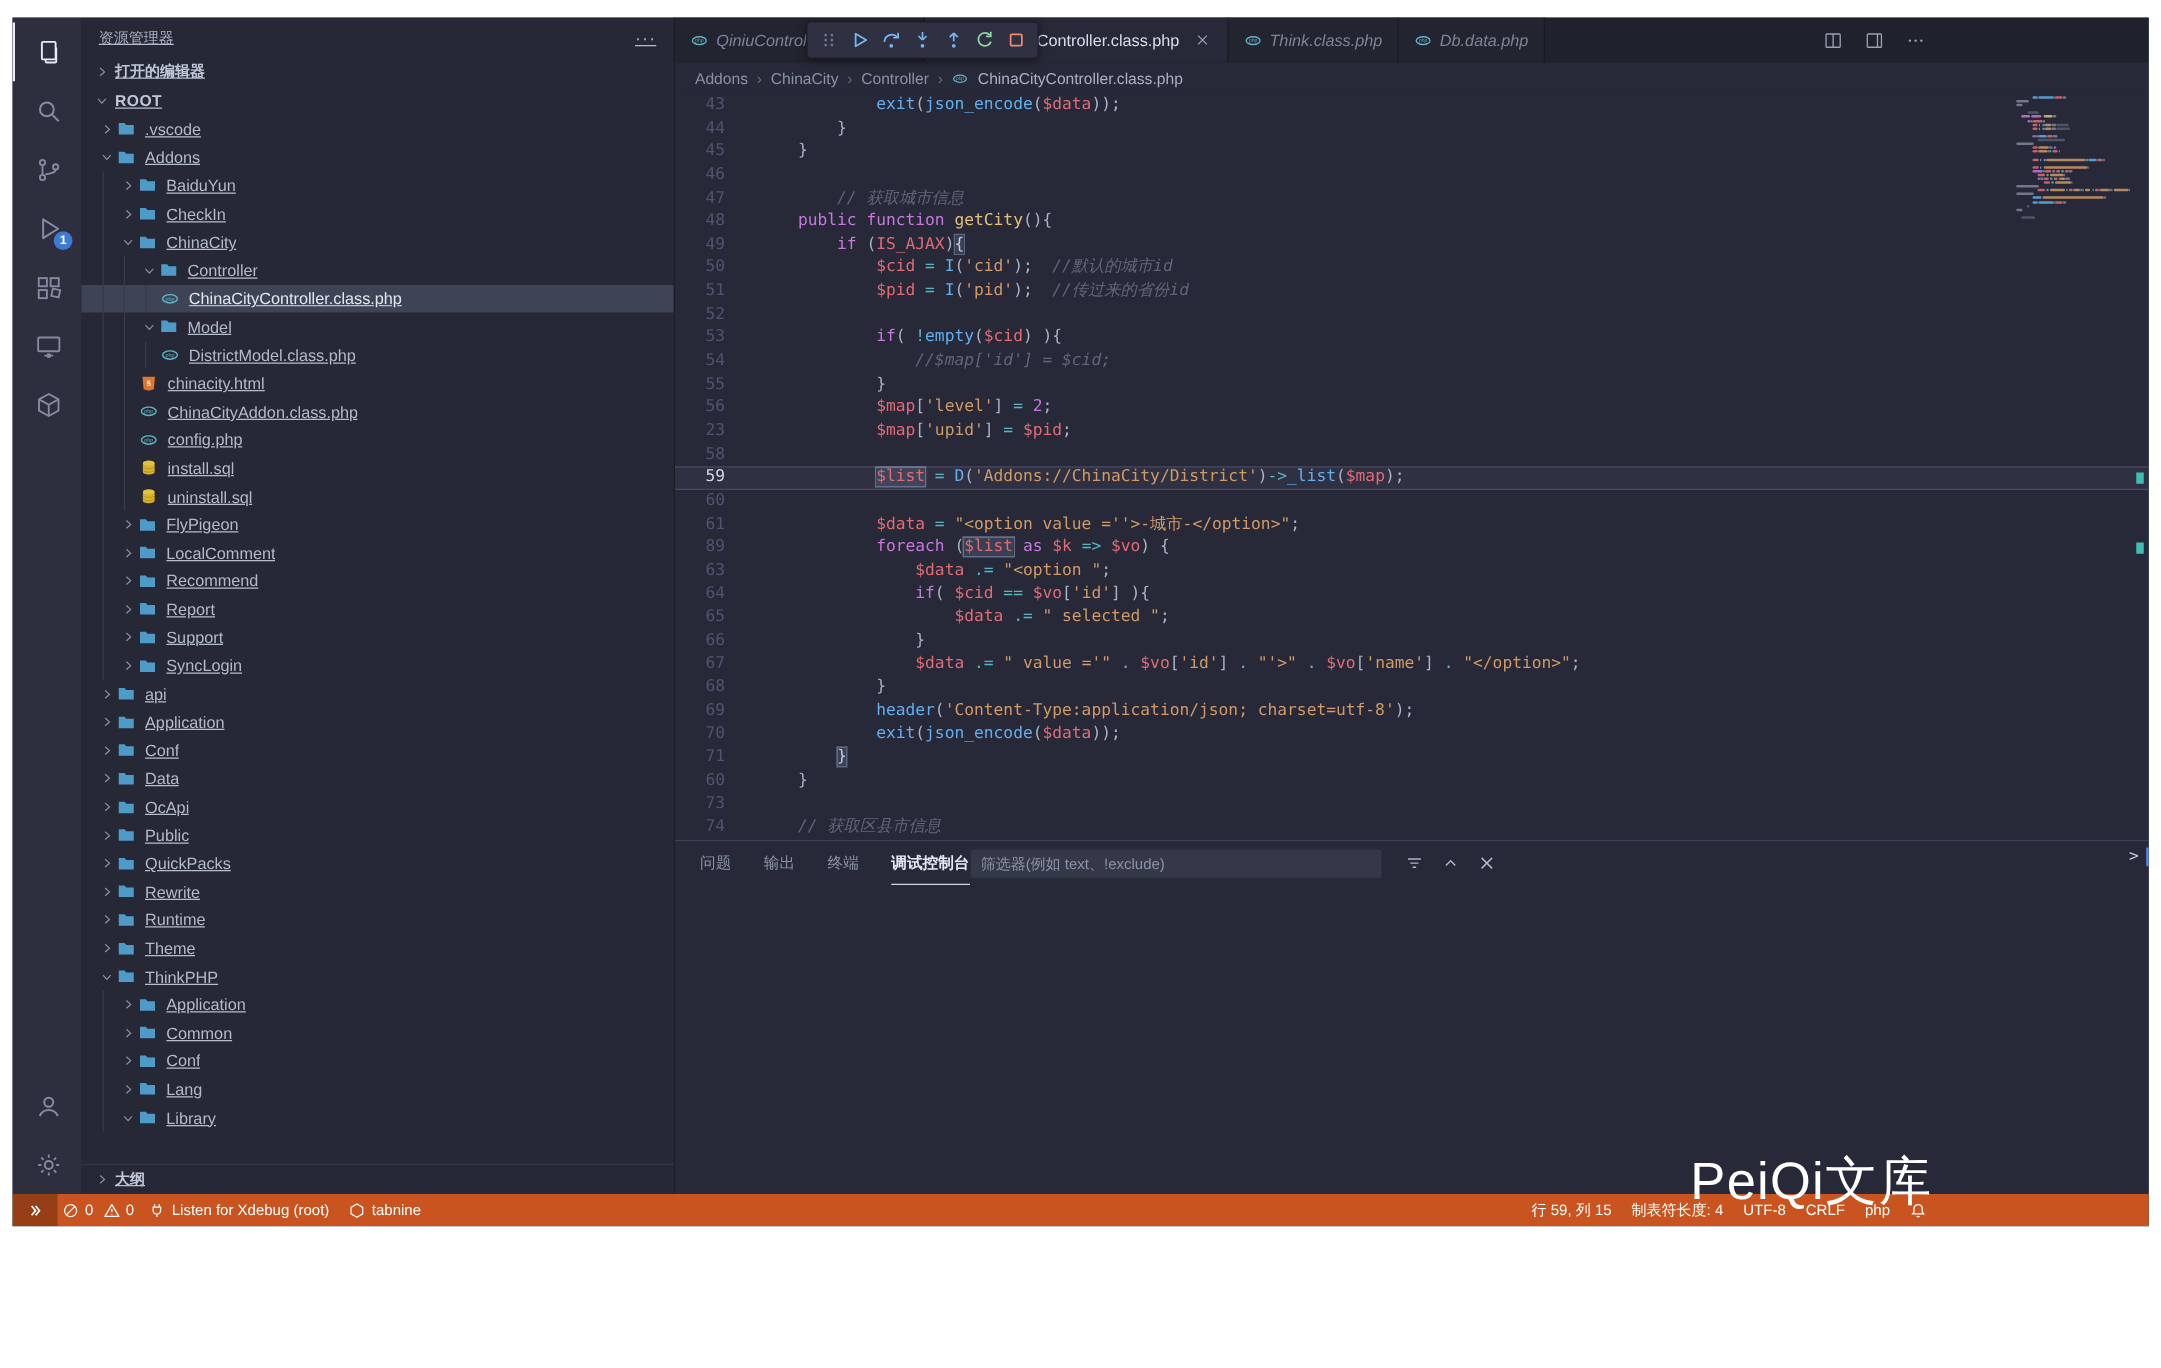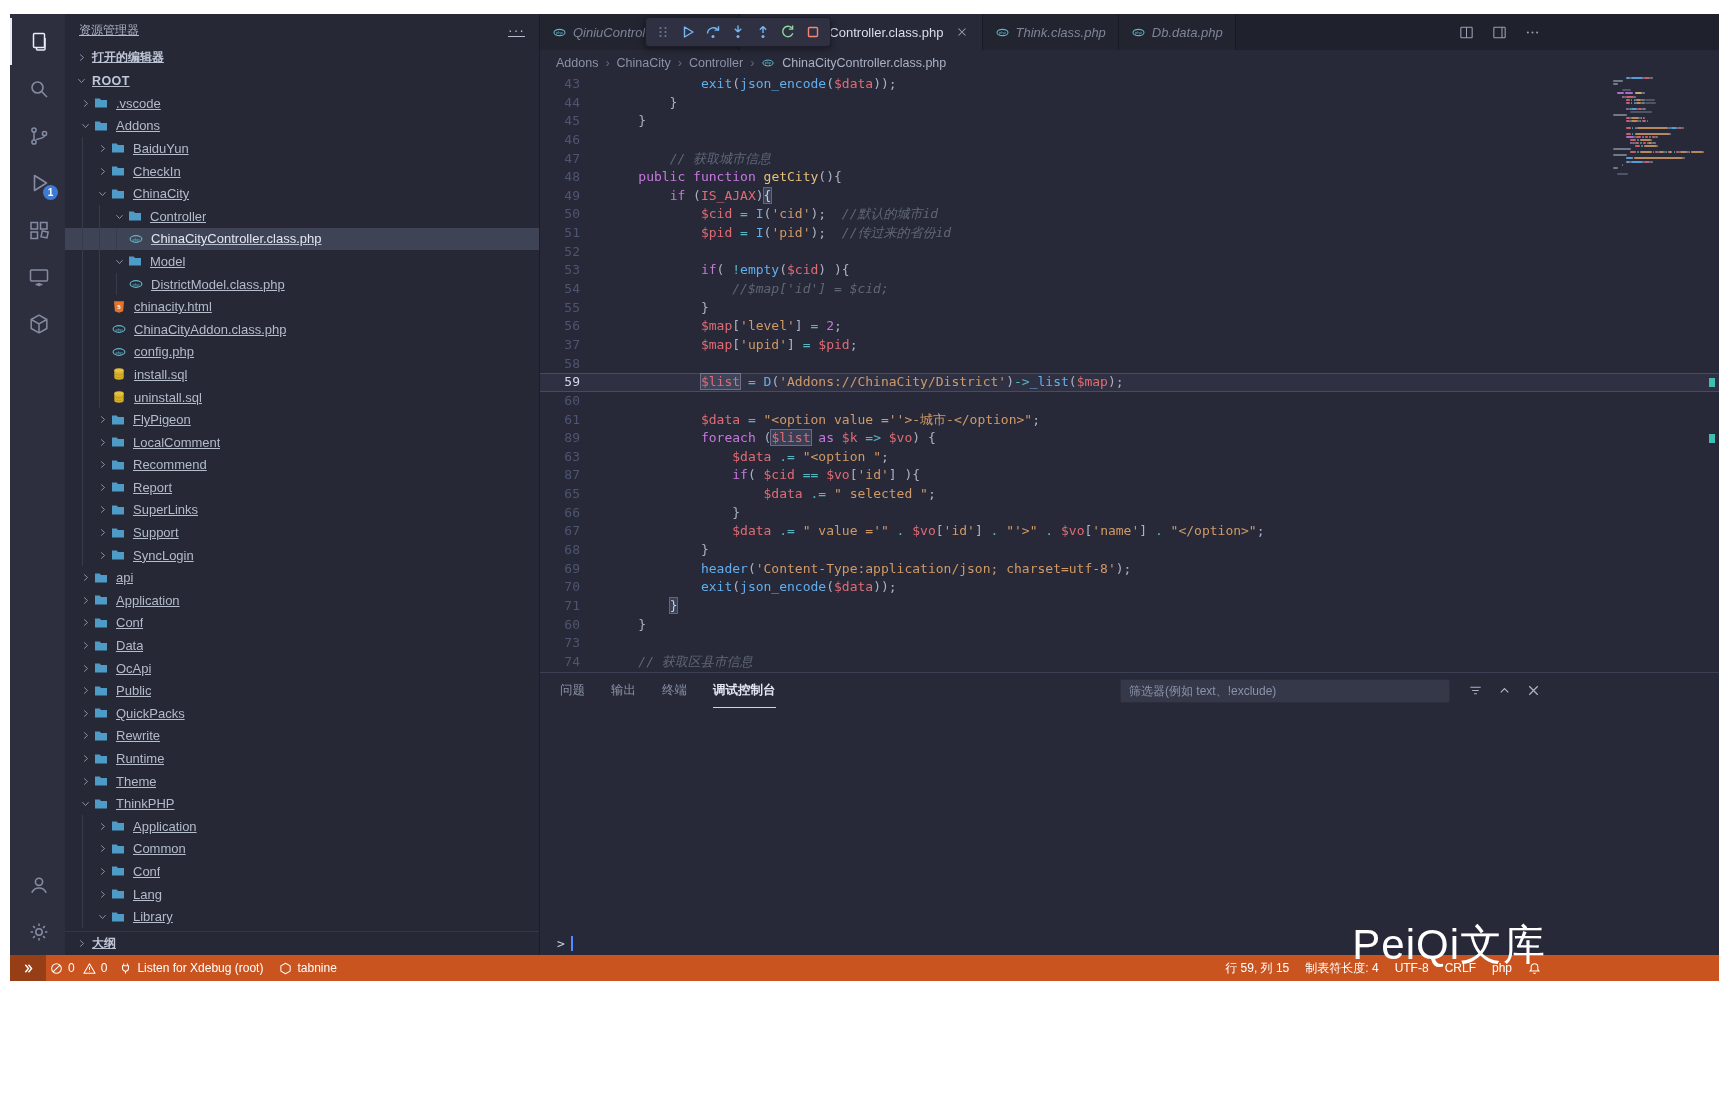--- a/index.html
+++ b/index.html
@@ -92,21 +92,21 @@
   .tk-brkt{color:#c6cddd;background:rgba(100,115,150,.32);box-shadow:0 0 0 1px rgba(165,178,212,.45);}
   .tk-varhl{color:#e06c75;background:rgba(100,115,150,.30);box-shadow:0 0 0 1px rgba(165,178,212,.5);}
 
   #minimap{position:absolute;top:2px;right:14px;width:92px;cursor:pointer;}
   .mm-l{position:relative;height:2px;margin-bottom:1.1px;}
   .mm-l i{position:absolute;top:0;height:2px;border-radius:1px;opacity:.85;}
   #ruler{position:absolute;top:0;right:0;width:14px;height:100%;}
   #ruler i{position:absolute;right:4px;width:6px;height:9px;background:#3fbdb0;}
 
   
-  #panel{height:283px;flex:none;border-top:1px solid #3c4054;display:flex;flex-direction:column;background:#272938;}
+  #panel{height:283px;flex:none;border-top:1px solid #3c4054;display:flex;flex-direction:row;background:#272938;}
   .panel-bar{height:35px;flex:none;display:flex;align-items:center;padding:0 178px 0 20px;}
   #panel-tabs{display:flex;gap:26px;height:100%;}
   .ptab{font-size:12.5px;color:#8b93a7;display:flex;align-items:center;height:100%;cursor:pointer;border-bottom:1px solid transparent;}
   .ptab.active{color:#e4e8f4;border-bottom:1px solid #cfd4e2;font-weight:bold;text-align:center;}
   #panel-filter{margin-left:auto;width:330px;height:24px;background:#353849;border:1px solid #2c2e3e;
     border-radius:2px;color:#c7cde0;font-size:12px;padding:0 8px;outline:none;font-family:"Liberation Sans",sans-serif;}
   #panel-filter::placeholder{color:#8c93a8;}
   #panel-actions{display:flex;gap:14px;margin-left:18px;color:#aeb5c8;}
   .pa-btn{cursor:pointer;}
   .pa-btn svg{width:15px;height:15px;}
@@ -466,34 +466,20 @@
               <svg viewBox="0 0 16 16" fill="none" stroke="currentColor" stroke-width="1.4">
                 <path d="M6 3.5L11 8l-5 4.5"></path>
               </svg>
             </span>
     <span class="ticon">
               <svg viewBox="0 0 24 24">
                 <path d="M3 5.2h7l2 2.4h9v11.2H3z" fill="#4f9bc8"></path>
               </svg>
             </span>
     <span class="tlabel">Report</span>
-          </div>
-          <div class="trow">
-            <span class="guide"></span>
-            <span class="twisty">
-              <svg viewBox="0 0 16 16" fill="none" stroke="currentColor" stroke-width="1.4">
-                <path d="M6 3.5L11 8l-5 4.5"></path>
-              </svg>
-            </span>
-    <span class="ticon">
-              <svg viewBox="0 0 24 24">
-                <path d="M3 5.2h7l2 2.4h9v11.2H3z" fill="#4f9bc8"></path>
-              </svg>
-            </span>
-    <span class="tlabel">SuperLinks</span>
           </div>
           <div class="trow">
             <span class="guide"></span>
             <span class="twisty">
               <svg viewBox="0 0 16 16" fill="none" stroke="currentColor" stroke-width="1.4">
                 <path d="M6 3.5L11 8l-5 4.5"></path>
               </svg>
             </span>
     <span class="ticon">
               <svg viewBox="0 0 24 24">
@@ -907,42 +893,42 @@
             <div class="cl">
     <span class="ln">54</span>
     <span class="lc"><span class="tk-pln">                </span><span class="tk-cmt">//$map['id'] = $cid;</span></span></div>
             <div class="cl">
     <span class="ln">55</span>
     <span class="lc"><span class="tk-pln">            }</span></span></div>
             <div class="cl">
     <span class="ln">56</span>
     <span class="lc"><span class="tk-pln">            </span><span class="tk-var">$map</span><span class="tk-pln">[</span><span class="tk-str">'level'</span><span class="tk-pln">] </span><span class="tk-op">=</span><span class="tk-pln"> </span><span class="tk-num">2</span><span class="tk-pln">;</span></span></div>
             <div class="cl">
-    <span class="ln">37</span>
+    <span class="ln">23</span>
     <span class="lc"><span class="tk-pln">            </span><span class="tk-var">$map</span><span class="tk-pln">[</span><span class="tk-str">'upid'</span><span class="tk-pln">] </span><span class="tk-op">=</span><span class="tk-pln"> </span><span class="tk-var">$pid</span><span class="tk-pln">;</span></span></div>
             <div class="cl">
     <span class="ln">58</span>
     <span class="lc"></span></div>
             <div class="cl cur">
     <span class="ln">59</span>
     <span class="lc"><span class="tk-pln">            </span><span class="tk-varhl">$list</span><span class="tk-pln"> </span><span class="tk-op">=</span><span class="tk-pln"> </span><span class="tk-fn">D</span><span class="tk-pln">(</span><span class="tk-str">'Addons://ChinaCity/District'</span><span class="tk-pln">)</span><span class="tk-op">-&gt;</span><span class="tk-fn">_list</span><span class="tk-pln">(</span><span class="tk-var">$map</span><span class="tk-pln">);</span></span></div>
             <div class="cl">
     <span class="ln">60</span>
     <span class="lc"></span></div>
             <div class="cl">
     <span class="ln">61</span>
     <span class="lc"><span class="tk-pln">            </span><span class="tk-var">$data</span><span class="tk-pln"> </span><span class="tk-op">=</span><span class="tk-pln"> </span><span class="tk-str">"&lt;option value =''&gt;-城市-&lt;/option&gt;"</span><span class="tk-pln">;</span></span></div>
             <div class="cl">
     <span class="ln">89</span>
     <span class="lc"><span class="tk-pln">            </span><span class="tk-kw">foreach</span><span class="tk-pln"> (</span><span class="tk-varhl">$list</span><span class="tk-pln"> </span><span class="tk-kw">as</span><span class="tk-pln"> </span><span class="tk-var">$k</span><span class="tk-pln"> </span><span class="tk-op">=&gt;</span><span class="tk-pln"> </span><span class="tk-var">$vo</span><span class="tk-pln">) {</span></span></div>
             <div class="cl">
     <span class="ln">63</span>
     <span class="lc"><span class="tk-pln">                </span><span class="tk-var">$data</span><span class="tk-pln"> </span><span class="tk-op">.=</span><span class="tk-pln"> </span><span class="tk-str">"&lt;option "</span><span class="tk-pln">;</span></span></div>
             <div class="cl">
-    <span class="ln">87</span>
+    <span class="ln">64</span>
     <span class="lc"><span class="tk-pln">                </span><span class="tk-kw">if</span><span class="tk-pln">( </span><span class="tk-var">$cid</span><span class="tk-pln"> </span><span class="tk-op">==</span><span class="tk-pln"> </span><span class="tk-var">$vo</span><span class="tk-pln">[</span><span class="tk-str">'id'</span><span class="tk-pln">] ){</span></span></div>
             <div class="cl">
     <span class="ln">65</span>
     <span class="lc"><span class="tk-pln">                    </span><span class="tk-var">$data</span><span class="tk-pln"> </span><span class="tk-op">.=</span><span class="tk-pln"> </span><span class="tk-str">" selected "</span><span class="tk-pln">;</span></span></div>
             <div class="cl">
     <span class="ln">66</span>
     <span class="lc"><span class="tk-pln">                }</span></span></div>
             <div class="cl">
     <span class="ln">67</span>
     <span class="lc"><span class="tk-pln">                </span><span class="tk-var">$data</span><span class="tk-pln"> </span><span class="tk-op">.=</span><span class="tk-pln"> </span><span class="tk-str">" value ='"</span><span class="tk-pln"> </span><span class="tk-op">.</span><span class="tk-pln"> </span><span class="tk-var">$vo</span><span class="tk-pln">[</span><span class="tk-str">'id'</span><span class="tk-pln">] </span><span class="tk-op">.</span><span class="tk-pln"> </span><span class="tk-str">"'&gt;"</span><span class="tk-pln"> </span><span class="tk-op">.</span><span class="tk-pln"> </span><span class="tk-var">$vo</span><span class="tk-pln">[</span><span class="tk-str">'name'</span><span class="tk-pln">] </span><span class="tk-op">.</span><span class="tk-pln"> </span><span class="tk-str">"&lt;/option&gt;"</span><span class="tk-pln">;</span></span></div>

